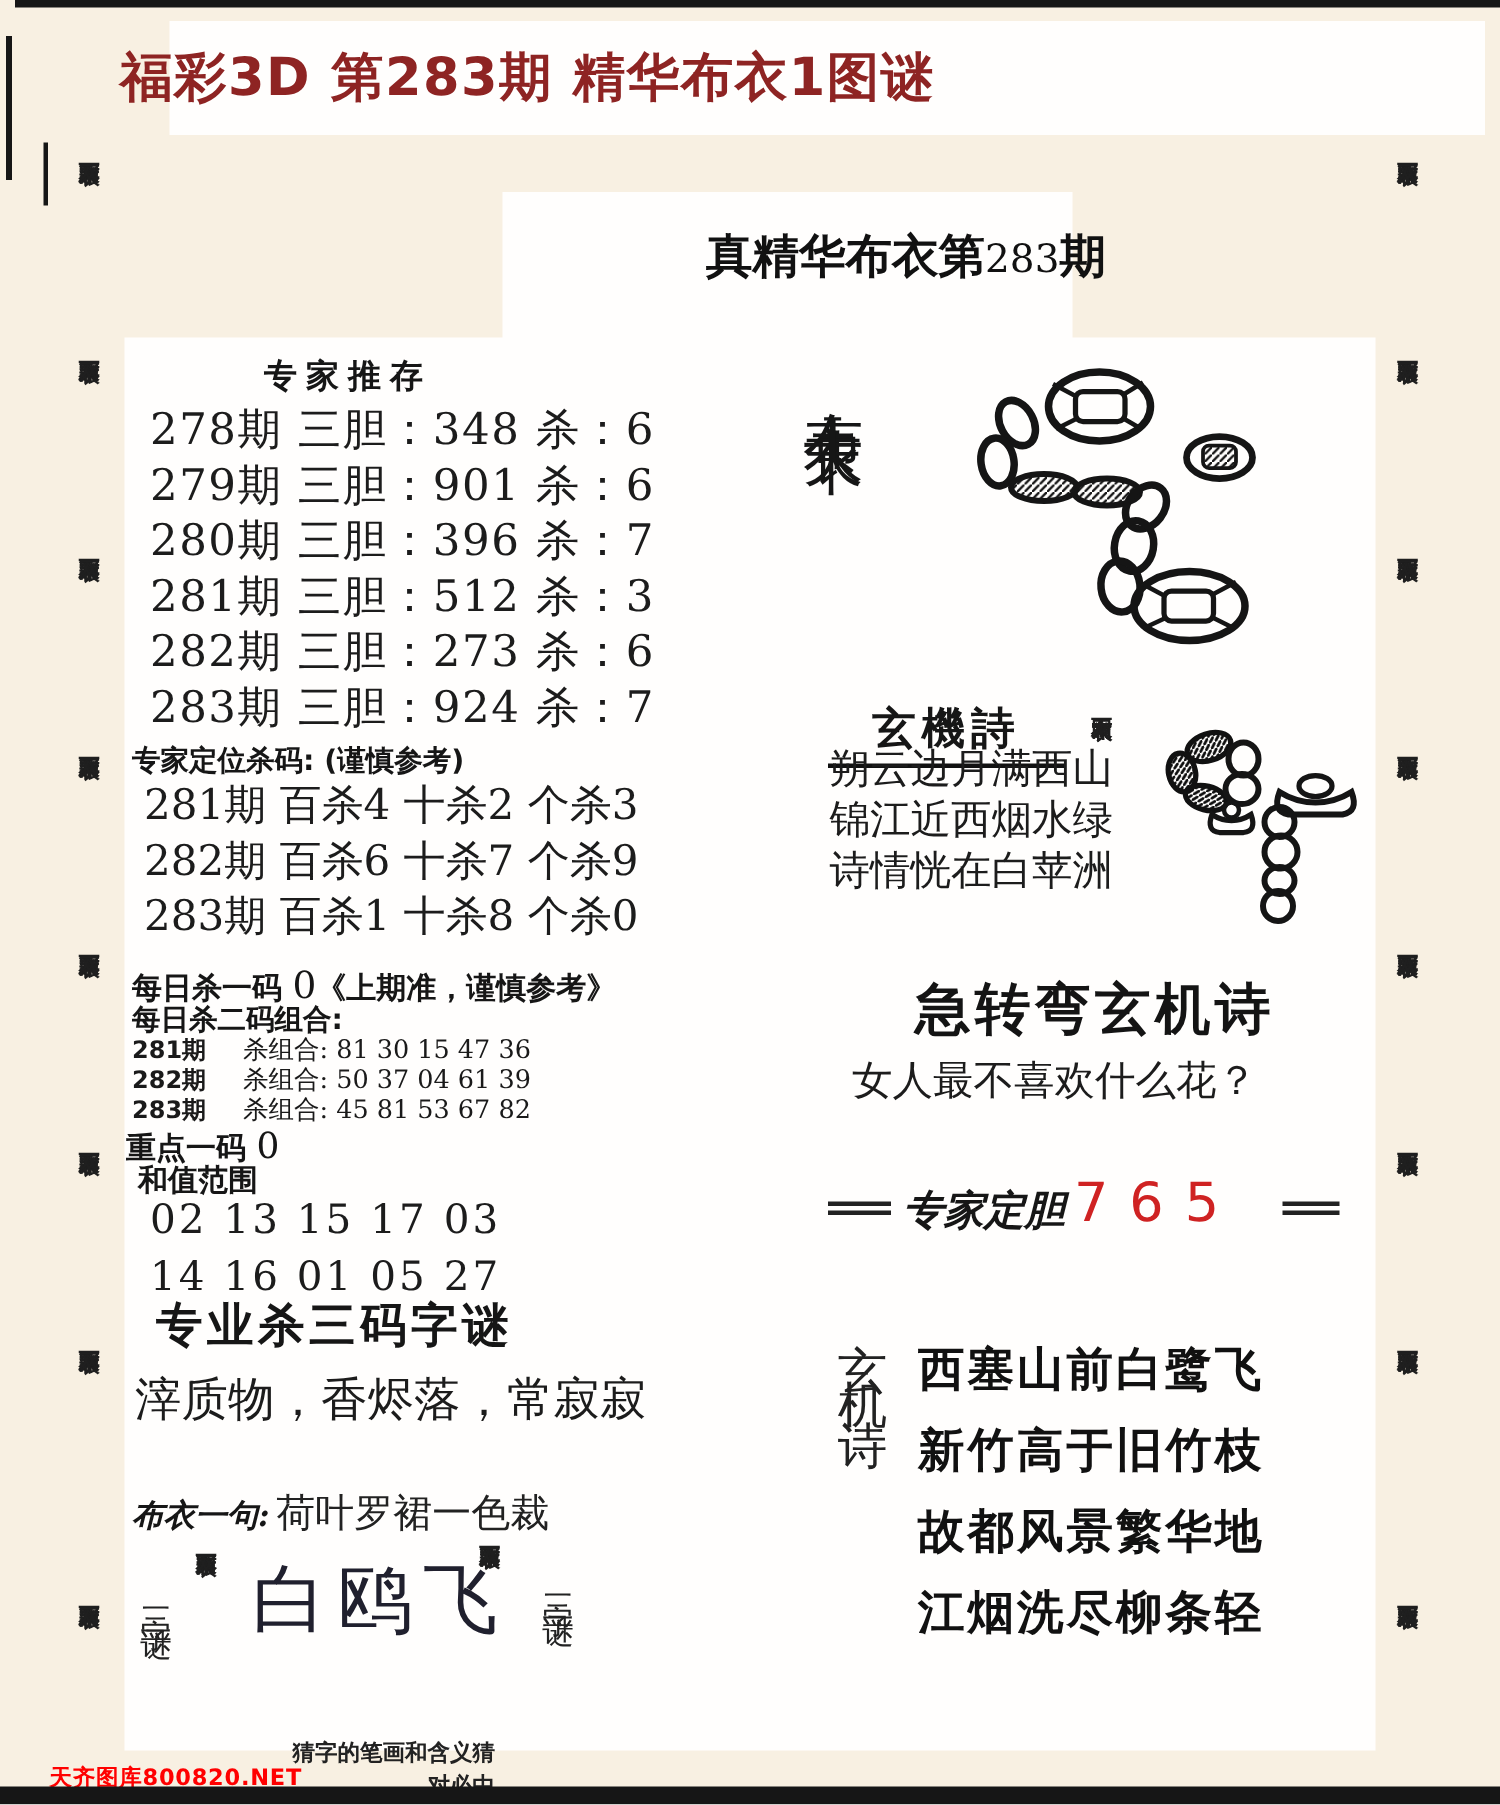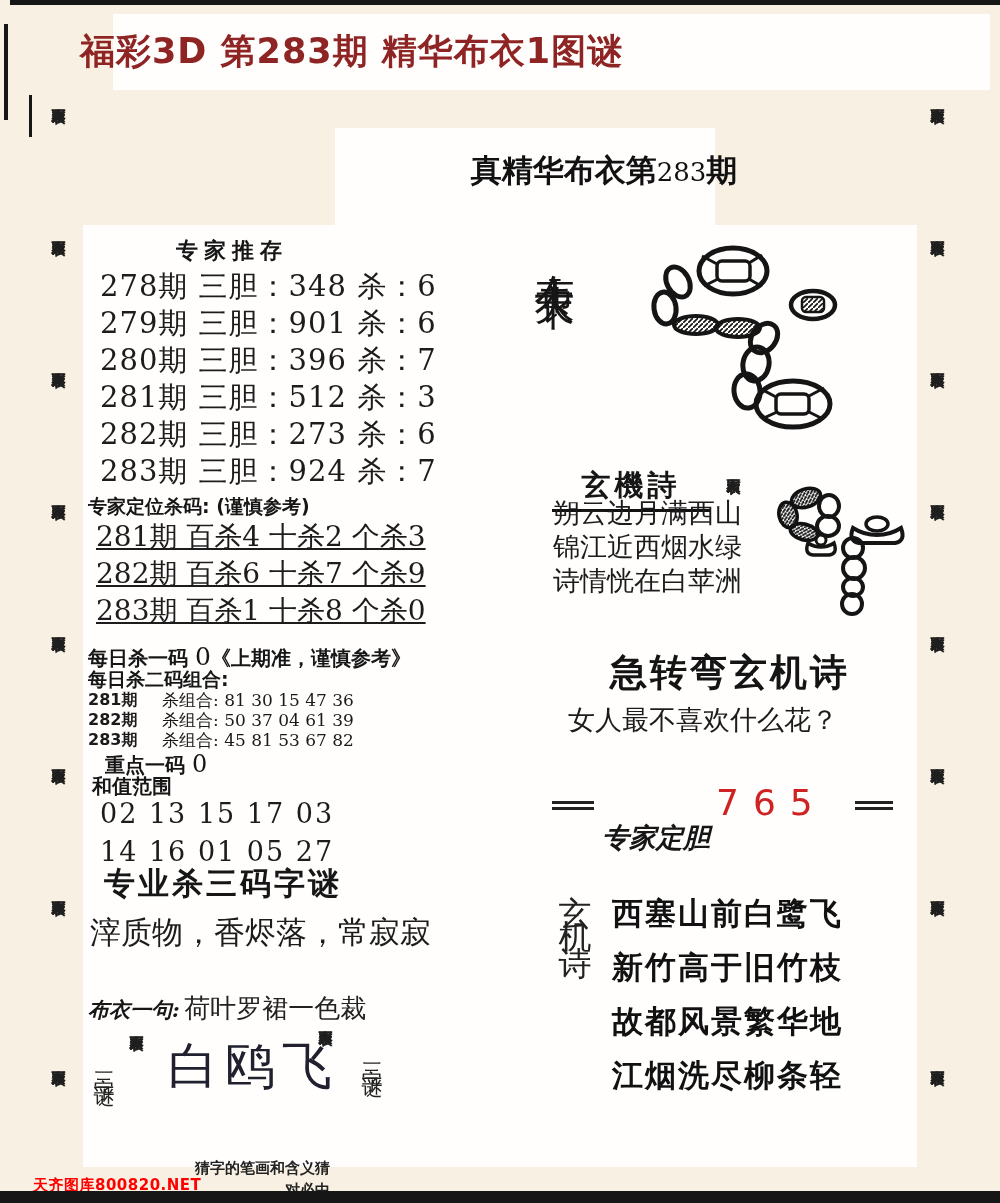--- a/index.html
+++ b/index.html
@@ -38,21 +38,21 @@
         font-family:"DejaVu Serif","Liberation Serif",serif; }
   .sentence-text { font-size:26px; color:#222; }
   .brand-v { font-size:40px; letter-spacing:7px; color:#161616; }
   .mystic-header { font-size:29px; font-weight:bold; color:#161616; letter-spacing:4px;
         border-bottom:3px solid #111; padding-bottom:3px; text-align:center; }
   .mystic-poem { font-size:27px; line-height:34px; color:#1c1c1c; }
   .turn-title { font-size:37px; font-weight:bold; letter-spacing:3px; color:#141414; text-align:center;
         font-family:"DejaVu Serif","Liberation Serif",serif; }
   .turn-question { font-size:27px; color:#1c1c1c; }
   .dan-label { font-size:27px; font-weight:bold; font-style:italic; color:#161616;
-        font-family:"DejaVu Serif","Liberation Serif",serif;margin-top:31px; }
+        font-family:"DejaVu Serif","Liberation Serif",serif; }
   .dan-value { font-size:36px; color:#cf2222; letter-spacing:14px;
         font-family:"DejaVu Sans","Liberation Sans",sans-serif; }
   .dbl-line { height:9px; border-top:3px solid #222; border-bottom:3px solid #222; }
   .xuanji-v { font-size:33px; letter-spacing:26px; color:#222; }
   .xuanji-line { font-size:31px; line-height:54px; color:#111; letter-spacing:2px;
         font-family:"DejaVu Sans","Liberation Sans",sans-serif; font-weight:bold; }
   .big-answer { font-size:50px; letter-spacing:7px; color:#20202e; }
   .answer-hint { font-size:15px; line-height:22px; color:#222; }
   .footer-site { font-size:15px; color:#ff0000; letter-spacing:0.5px; }
   .footer-bar { background:#161616; }
@@ -101,21 +101,21 @@
     <div>278期  三胆：348  杀：6</div>
     <div>279期  三胆：901  杀：6</div>
     <div>280期  三胆：396  杀：7</div>
     <div>281期  三胆：512  杀：3</div>
     <div>282期  三胆：273  杀：6</div>
     <div>283期  三胆：924  杀：7</div>
   </div>
 
   <div class="abs hei kill-header" style="left:88px; top:494px;">专家定位杀码: (谨慎参考)</div>
 
-  <div class="abs serif kill-rows" style="left:96px; top:518px;text-decoration:underline;">
+  <div class="abs serif kill-rows" style="left:96px; top:518px;">
     <div>281期  百杀4 十杀2 个杀3</div>
     <div>282期  百杀6 十杀7 个杀9</div>
     <div>283期  百杀1 十杀8 个杀0</div>
   </div>
 
   <div class="abs hei smallbold" style="left:88px; top:642px;">
     <span>每日杀一码</span>
     <span class="serif" style="font-weight:400; font-size:25px;">0</span><span>《上期准，谨慎参考》</span>
   </div>
 
@@ -129,21 +129,21 @@
     <div class="combo-row">
       <span class="combo-period">282期</span>
       <span class="combo-val">杀组合: 50 37 04 61 39</span>
     </div>
     <div class="combo-row">
       <span class="combo-period">283期</span>
       <span class="combo-val">杀组合: 45 81 53 67 82</span>
     </div>
   </div>
 
-  <div class="abs hei smallbold" style="left:105px; top:750px;text-align:right;">
+  <div class="abs hei smallbold" style="left:84px; top:750px;text-align:right;">
     <span>重点一码</span>
     <span class="serif" style="font-weight:400; font-size:24px;">0</span>
   </div>
 
   <div class="abs hei smallbold" style="left:92px; top:773px;">和值范围</div>
 
   <div class="abs serif sum-row" style="left:100px; top:795px;">02  13  15  17  03</div>
   <div class="abs serif sum-row" style="left:100px; top:833px;">14  16  01  05  27</div>
 
   <div class="abs serif riddle-title" style="left:104px; top:863px;">专业杀三码字谜</div>

